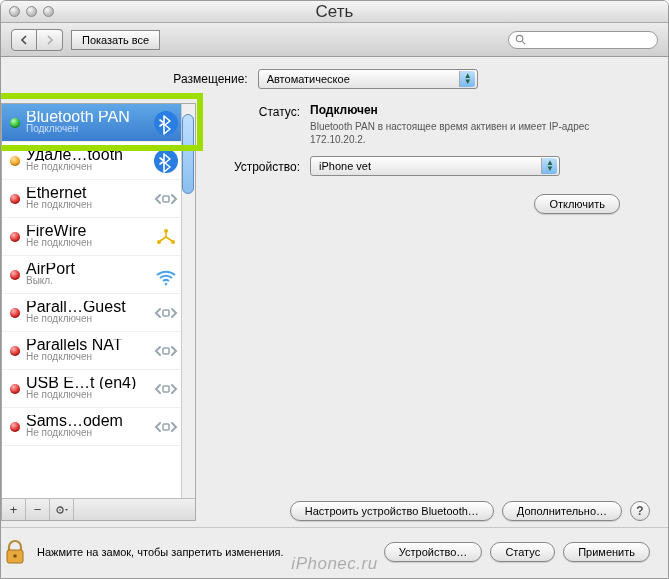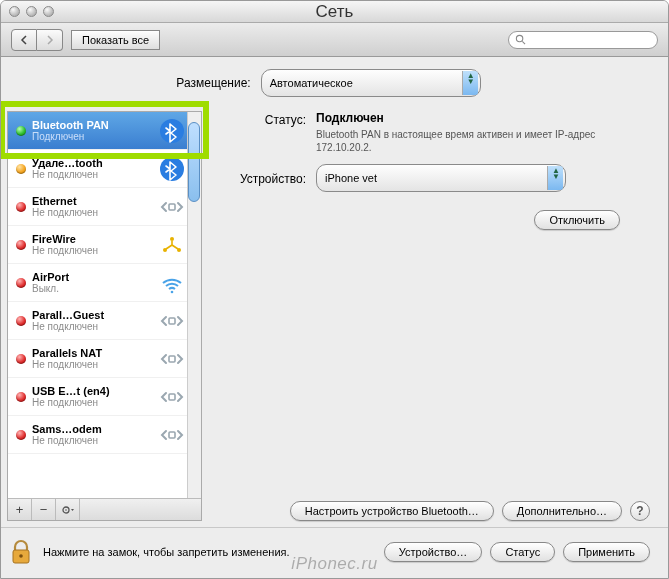--- a/index.html
+++ b/index.html
@@ -10,41 +10,41 @@
   .traffic span { width: 11px; height: 11px; border-radius: 50%; background: radial-gradient(circle at 35% 30%, #fafafa, #bfbfbf 60%,#9f9f9f); border: 1px solid #8a8a8a; }
   .title { font-size: 17px; color: #333; }
   .toolbar { height: 34px; background: linear-gradient(#ececec,#cfcfcf); border-bottom: 1px solid #999; display: flex; align-items: center; padding: 0 10px; gap: 8px; }
   .navseg { display: flex; }
   .segbtn { width: 26px; height: 22px; border: 1px solid #888; background: linear-gradient(#fbfbfb,#dcdcdc); display: flex; align-items: center; justify-content: center; color: #555; font-size: 12px; cursor: default; }
   .segbtn:first-child { border-radius: 4px 0 0 4px; }
   .segbtn:last-child { border-left: none; border-radius: 0 4px 4px 0; }
   .macbtn { height: 20px; border: 1px solid #888; border-radius: 0; background: linear-gradient(#fdfdfd,#dedede); padding: 0 10px; font-size: 11px; display: inline-flex; align-items: center; cursor: default; box-shadow: 0 1px 0 rgba(255,255,255,.6) inset; }
   .search { margin-left: auto; width: 150px; height: 18px; border: 1px solid #999; border-radius: 10px; background: #fff; display: flex; align-items: center; padding: 0 6px; color: #888; }
   .search svg { margin-right: 4px; }
-  .content { flex: 1; background: #ededed; padding: 12px 18px 8px 6px; display: flex; flex-direction: column; overflow: hidden; justify-content: center; }
+  .content { flex: 1; background: #ededed; padding: 12px 18px 8px 0; display: flex; flex-direction: column; overflow: hidden; justify-content: center; }
   .locrow { display: flex; align-items: center; gap: 10px; margin-bottom: 14px; justify-content: center; }
   .locrow .lbl { font-size: 12px; }
-  .popup { height: 28px; border: 1px solid #8a8a8a; border-radius: 10px; background: linear-gradient(#fefefe,#e4e4e4); display: inline-flex; align-items: center; padding: 0 20px 0 8px; font-size: 11px; position: relative; min-width: 220px; }
+  .popup { height: 20px; border: 1px solid #8a8a8a; border-radius: 3px; background: linear-gradient(#fefefe,#e4e4e4); display: inline-flex; align-items: center; padding: 0 20px 0 8px; font-size: 11px; position: relative; min-width: 220px; }
   .popup::after { content: ""; position: absolute; right: 2px; top: 1px; bottom: 1px; width: 15px; border-left: 1px solid #aaa; border-radius: 0 3px 3px 0; background: linear-gradient(#bfe0fb,#7bb8f0); }
   .popup .arrows { position: absolute; right: 5px; top: 3px; font-size: 8px; line-height: 6px; color: #264; z-index: 2; }
   .midrow { display: flex; gap: 14px; flex: 1; min-height: 0; }
   .leftcol { width: 195px; display: flex; flex-direction: column; position: relative; }
   .highlight { position: absolute; left: -8px; top: -10px; width: 210px; height: 58px; border: 6px solid #9fdc00; z-index: 5; pointer-events: none; }
   .listwrap { flex: 1; border: 1px solid #aaa; background: #fff; border-radius: 0; overflow: hidden; display: flex; flex-direction: column; }
   .listscroll { flex: 1; overflow-y: hidden; position: relative; }
   .listscroll .rail { position: absolute; right: 0; top: 0; bottom: 0; width: 14px; background: #efefef; border-left: 1px solid #ccc; }
   .listscroll .thumb { position: absolute; right: 1px; top: 10px; width: 12px; height: 80px; background: linear-gradient(#bfdfff,#8abfee); border: 1px solid #5a8fc4; border-radius: 6px; }
   .item { display: flex; align-items: center; height: 38px; padding: 0 6px 0 8px; border-bottom: 1px solid #f0f0f0; gap: 6px; }
   .item.selected { background: linear-gradient(#5fa7e6,#3a7ed0); color: #fff; }
   .item .dot { width: 10px; height: 10px; border-radius: 50%; flex-shrink: 0; box-shadow: inset 0 -1px 1px rgba(0,0,0,.3); }
   .dot.green { background: radial-gradient(circle at 35% 30%, #b3ffb0, #2fbf2f 55%, #178d17); }
   .dot.orange { background: radial-gradient(circle at 35% 30%, #ffe3a3, #f5a623 55%, #c47d00); }
   .dot.red { background: radial-gradient(circle at 35% 30%, #ffb3b3, #e03030 55%, #a00); }
   .item .txt { flex: 1; line-height: 12px; overflow: hidden; }
-  .item .txt .name { font-size: 11px; font-weight: bold; white-space: nowrap; overflow: hidden; text-overflow: ellipsis; }
+  .item .txt .name { font-size: 16px; font-weight: normal; white-space: nowrap; overflow: hidden; text-overflow: ellipsis; }
   .item .txt .sub { font-size: 10px; opacity: .85; }
   .item.selected .txt .sub { color: #e0ecff; }
   .item:not(.selected) .txt .sub { color: #777; }
   .item .icon { width: 26px; height: 26px; flex-shrink: 0; display: flex; align-items: center; justify-content: center; margin-right: 10px; }
   .footerbar { height: 22px; border-top: 1px solid #bbb; background: linear-gradient(#f0f0f0,#dcdcdc); display: flex; align-items: center; }
   .fbtn { width: 24px; height: 22px; border-right: 1px solid #bbb; display: flex; align-items: center; justify-content: center; font-size: 13px; color: #444; cursor: default; }
   .rightcol { flex: 1; display: flex; flex-direction: column; }
   .formrow { display: flex; margin-bottom: 10px; }
   .formrow .flab { width: 100px; text-align: right; padding-right: 10px; font-size: 12px; padding-top: 2px; }
   .formrow .fval { flex: 1; font-size: 12px; }

